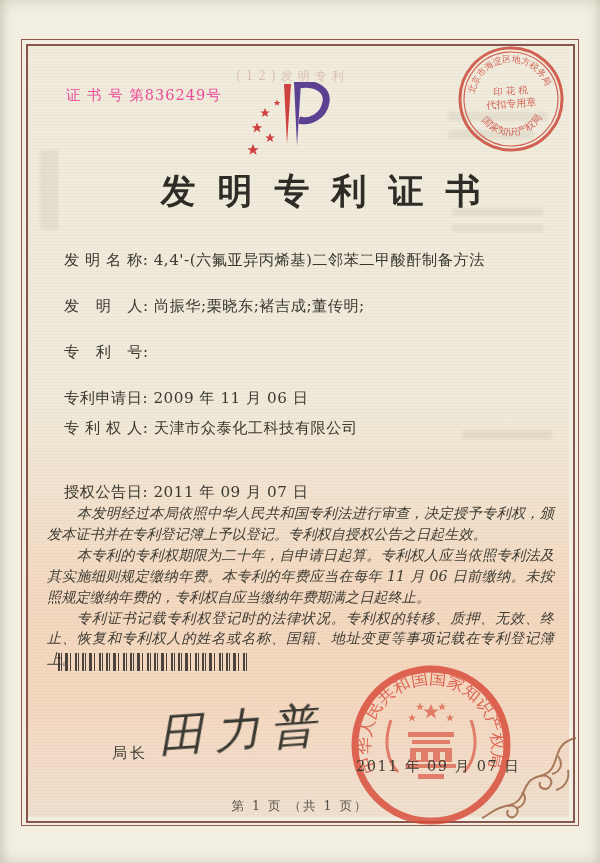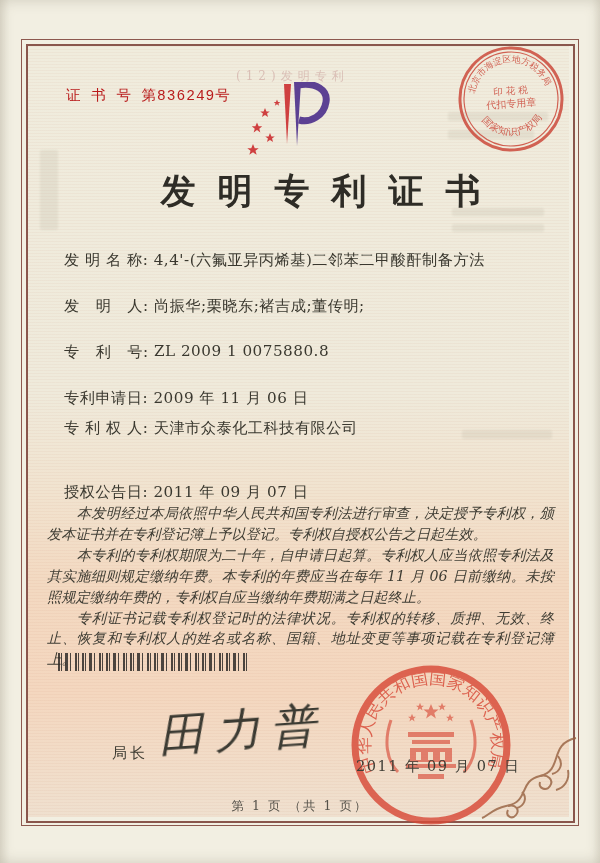--- a/index.html
+++ b/index.html
@@ -16,21 +16,21 @@
     position:absolute;left:28px;top:46px;width:541px;height:771px;z-index:0;
     background:
       repeating-linear-gradient(180deg, rgba(186,108,80,0.055) 0 1px, rgba(0,0,0,0) 1px 3px),
       linear-gradient(180deg,#f0ecdd 0%,#efeadb 45%,#f1e3cf 58%,#f3d9c1 70%,#f4d7bf 84%,#f1ddc9 94%,#efe0cf 100%);
   }
   
   .ghost-heading{position:absolute;left:236px;top:68px;z-index:1;font-size:12px;letter-spacing:5px;
     color:rgba(188,132,132,.42);filter:blur(.4px);white-space:pre;}
   .ghostbar{position:absolute;background:rgba(168,160,144,.16);filter:blur(1px);z-index:1;border-radius:2px;}
   
-  .cert-no{position:absolute;left:66px;top:86px;font-size:14.5px;letter-spacing:1px;color:#b91c1c;z-index:3;white-space:pre;font-family:Liberation Mono, monospace;}
+  .cert-no{position:absolute;left:66px;top:86px;font-size:14.5px;letter-spacing:1px;color:#ec4899;z-index:3;white-space:pre;}
   .title{position:absolute;left:0;right:0;top:168px;text-align:center;font-size:35px;font-weight:600;
     letter-spacing:22px;padding-left:22px;color:#2e2c26;z-index:3;margin-left:41px;}
   .field-row{position:absolute;left:64px;z-index:3;font-size:15.2px;color:#3a382f;letter-spacing:.5px;display:flex;}
   .flabel,.fvalue{white-space:pre;}
   .paras{position:absolute;left:47px;top:503px;width:507px;z-index:3;font-size:14.2px;line-height:20.9px;
     color:#3e3c33;font-style:italic;text-align:justify;}
   .paras p{margin:0;text-indent:2.1em;}
   .barcode{position:absolute;left:58px;top:653px;width:192px;height:18px;z-index:3;opacity:.85;
     background:repeating-linear-gradient(90deg,#2e2b28 0 2px,transparent 2px 3px,#2e2b28 3px 4px,
       transparent 4px 7px,#2e2b28 7px 10px,transparent 10px 12px,#2e2b28 12px 13px,transparent 13px 17px,
@@ -98,21 +98,20 @@
 <div class="field-row" style="top:250px">
   <span class="flabel">发 明 名 称: </span>
     <span class="fvalue">4,4'-(六氟亚异丙烯基)二邻苯二甲酸酐制备方法</span>
 </div>
 <div class="field-row" style="top:296px">
   <span class="flabel">发   明   人: </span>
     <span class="fvalue">尚振华;栗晓东;褚吉成;董传明;</span>
 </div>
 <div class="field-row" style="top:342px">
   <span class="flabel">专   利   号: </span>
-    <span class="fvalue">ZL 2009 1 0075880.8</span>
 </div>
 <div class="field-row" style="top:388px">
   <span class="flabel">专利申请日: </span>
     <span class="fvalue">2009 年 11 月 06 日</span>
 </div>
 <div class="field-row" style="top:418px">
   <span class="flabel">专 利 权 人: </span>
     <span class="fvalue">天津市众泰化工科技有限公司</span>
 </div>
 <div class="field-row" style="top:482px">

